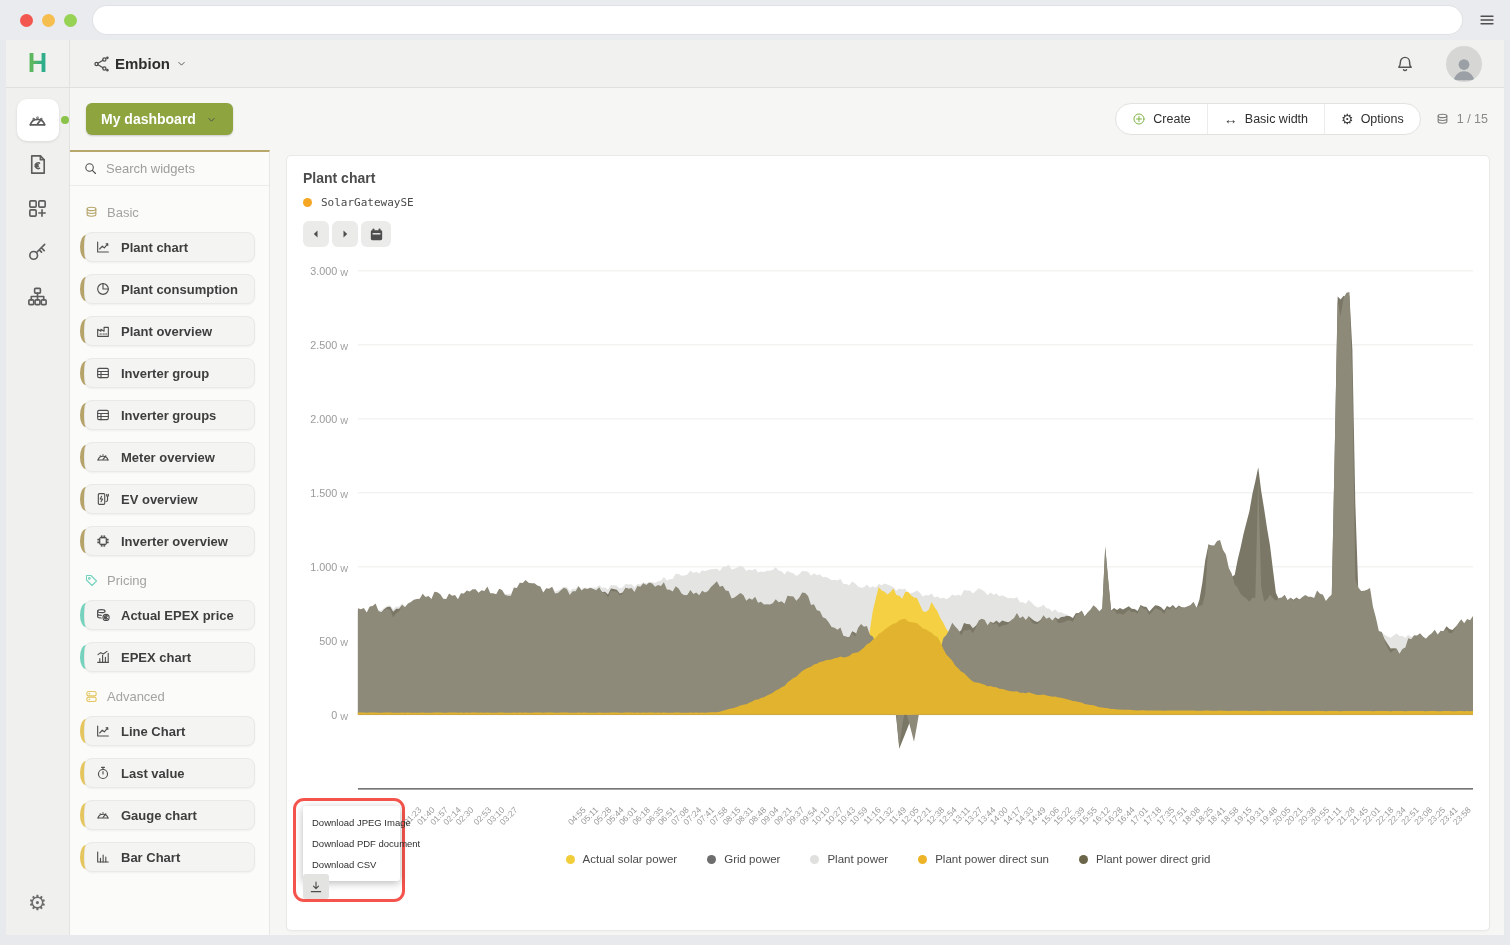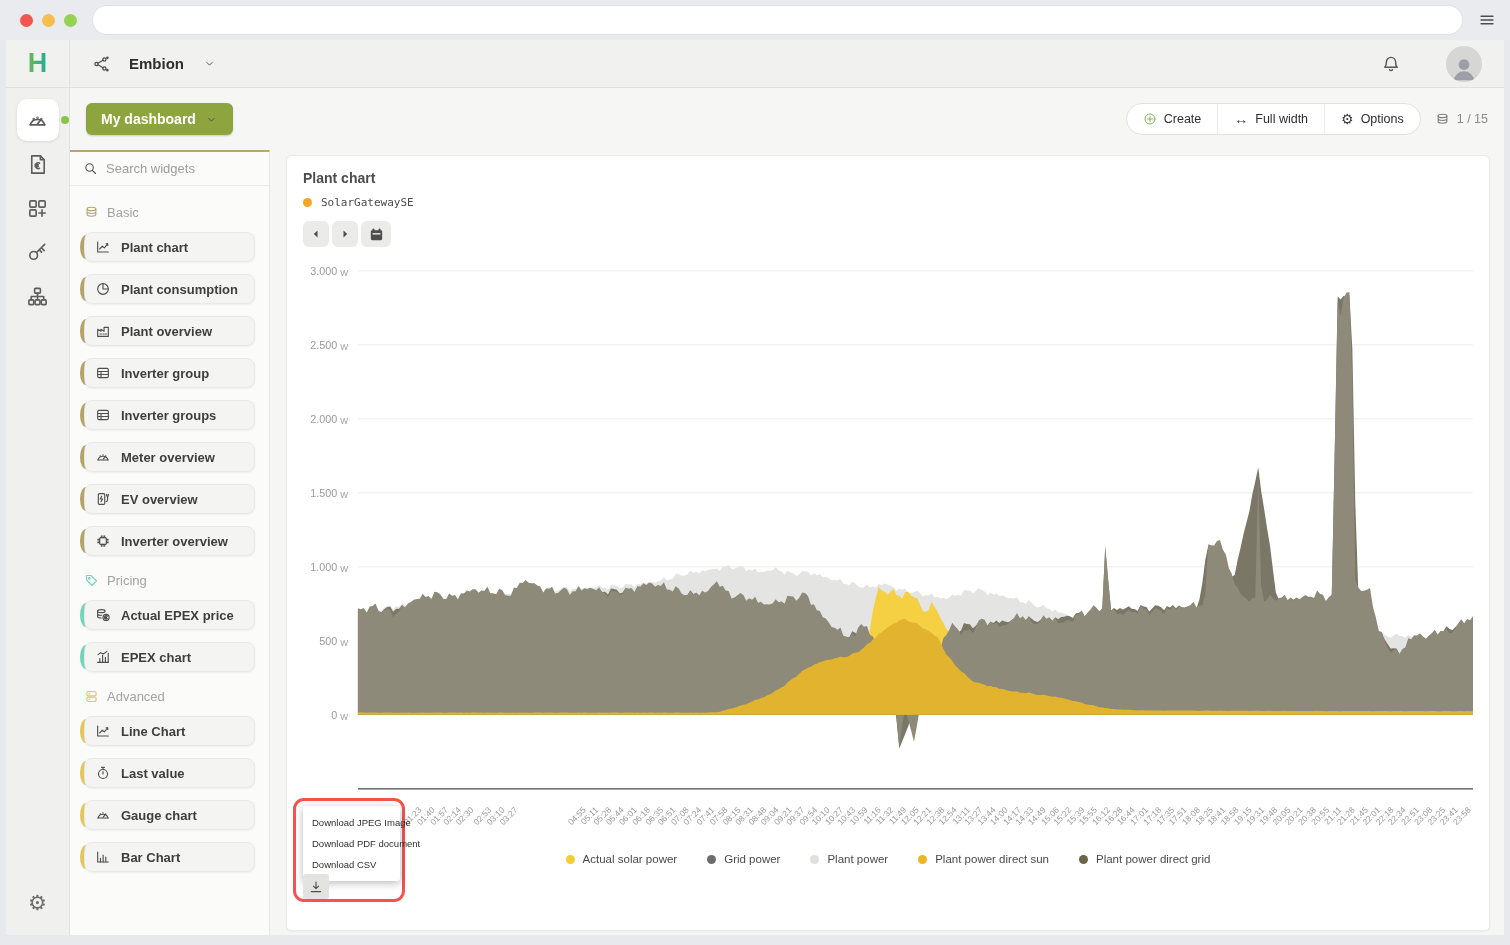--- a/index.html
+++ b/index.html
@@ -11,21 +11,21 @@
   .lights { display:flex; gap:9px; margin-left:6px; }
   .light { width:13px; height:13px; border-radius:50%; }
   .urlbar { flex:1; height:28px; background:#fff; border-radius:14px; margin:0 16px; box-shadow:0 0 0 1px rgba(0,0,0,0.04); }
   .menu-glyph { color:#8a8d90; }
 
   
   .app { position:absolute; top:40px; left:6px; right:6px; bottom:10px; background:#f6f6f4; display:flex; flex-direction:column; overflow:hidden; }
   .app-header { height:48px; background:#f1f1ef; border-bottom:1px solid #e0e0de; display:flex; flex:none; }
   .logo-cell { width:64px; border-right:1px solid #e2e2e0; display:flex; align-items:center; justify-content:center; }
   .logo-text { font-size:27px; font-weight:800; background:linear-gradient(100deg,#5cb75f 30%,#2fae8c 70%); -webkit-background-clip:text; background-clip:text; color:transparent; }
-  .header-main { flex:1; display:flex; align-items:center; padding:0 22px; gap:19px; }
+  .header-main { flex:1; display:flex; align-items:center; padding:0 22px; gap:5px; }
   .org-name { font-size:15px; font-weight:700; color:#2e2e2e; }
   .icon { display:inline-flex; align-items:center; justify-content:center; color:#4e4e4e; }
   .spacer { flex:1; }
   .bell-wrap { color:#555; margin-right:26px; cursor:pointer; }
   .avatar { width:36px; height:36px; border-radius:50%; background:#d6d6d4; overflow:hidden; display:flex; align-items:flex-end; justify-content:center; cursor:pointer; }
 
   .app-body { flex:1; display:flex; min-height:0; }
   .rail { width:64px; flex:none; background:#f0f0ee; border-right:1px solid #e2e2e0; display:flex; flex-direction:column; align-items:center; padding-top:9px; }
   .rail-item { width:42px; height:42px; margin:2px 0; border-radius:10px; display:flex; align-items:center; justify-content:center; color:#5d5d5d; position:relative; cursor:pointer; }
   .rail-item.active { background:#fff; box-shadow:0 1px 3px rgba(0,0,0,0.10); }
@@ -200,21 +200,21 @@
               <span class="icon" style="color:#7cb342">
                   <svg width="14" height="14" viewBox="0 0 24 24" fill="none" stroke="currentColor" stroke-width="1.7" stroke-linecap="round" stroke-linejoin="round">
                     <circle cx="12" cy="12" r="8.6"></circle>
                     <path d="M12 7.8v8.4M7.8 12h8.4"></path>
                   </svg>
                 </span>
               <span>Create</span>
             </div>
             <div class="pill">
               <span class="arrow-glyph">↔</span>
-              <span>Full width</span>
+              <span>Basic width</span>
             </div>
             <div class="pill">
               <span class="gear-glyph">⚙</span>
               <span>Options</span>
             </div>
           </div>
           <div class="pager">
             <span class="icon" style="color:#7c7c7c">
                 <svg width="15" height="15" viewBox="0 0 24 24" fill="none" stroke="currentColor" stroke-width="1.7" stroke-linecap="round" stroke-linejoin="round">
                   <ellipse cx="12" cy="6.3" rx="7" ry="2.7"></ellipse>

